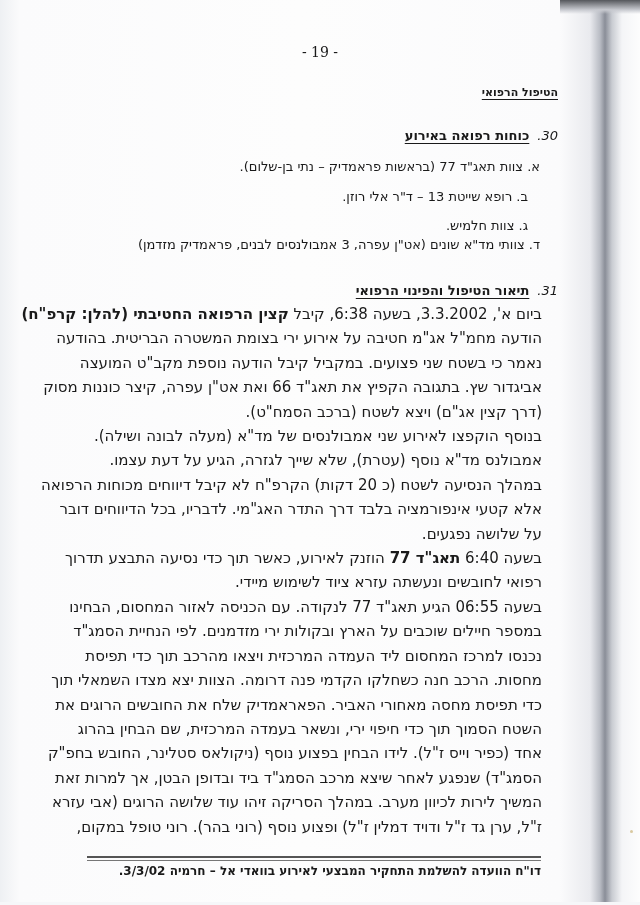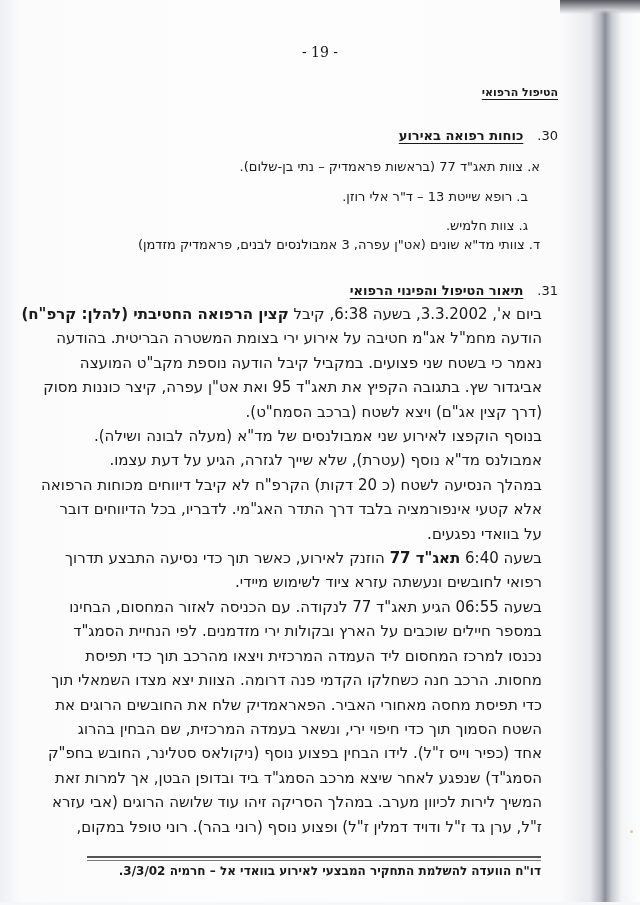--- a/index.html
+++ b/index.html
@@ -47,21 +47,21 @@
     font-weight: bold;
     text-decoration: underline;
     text-underline-offset: 3px;
   }
   .item {
     position: absolute;
     right: 82px;
     font-size: 13px;
     white-space: nowrap;
   }
-  .item .num { margin-left: 14px; }
+  .item .num { margin-left: 8px; font-style: italic; }
   .item .heading { font-weight: bold; text-decoration: underline; text-underline-offset: 3px; }
   .sub {
     position: absolute;
     font-size: 13px;
     white-space: nowrap;
   }
   .para {
     position: absolute;
     right: 98px;
     width: 448px;
@@ -115,27 +115,27 @@
     <div class="sub" style="right:100px; top:237px;">ד. צוותי מד"א שונים (אט"ן עפרה, 3 אמבולנסים לבנים, פראמדיק מזדמן)</div>
 
     <div class="item" style="top:283px;">
       <span class="num">31.</span><span class="heading">תיאור הטיפול והפינוי הרפואי</span>
     </div>
 
     <div class="para" style="top:302px;">
       <span class="line"><span>ביום א', 3.3.2002, בשעה 6:38, קיבל </span><b>קצין הרפואה החטיבתי (להלן: קרפ"ח)</b></span>
       <span class="line">הודעה מחמ"ל אג"מ חטיבה על אירוע ירי בצומת המשטרה הבריטית. בהודעה</span>
       <span class="line">נאמר כי בשטח שני פצועים. במקביל קיבל הודעה נוספת מקב"ט המועצה</span>
-      <span class="line">אביגדור שץ. בתגובה הקפיץ את תאג"ד 95 ואת אט"ן עפרה, קיצר כוננות מסוק</span>
+      <span class="line">אביגדור שץ. בתגובה הקפיץ את תאג"ד 66 ואת אט"ן עפרה, קיצר כוננות מסוק</span>
       <span class="line last">(דרך קצין אג"ם) ויצא לשטח (ברכב הסמח"ט).</span>
       <span class="line">בנוסף הוקפצו לאירוע שני אמבולנסים של מד"א (מעלה לבונה ושילה).</span>
       <span class="line last">אמבולנס מד"א נוסף (עטרת), שלא שייך לגזרה, הגיע על דעת עצמו.</span>
       <span class="line">במהלך הנסיעה לשטח (כ 20 דקות) הקרפ"ח לא קיבל דיווחים מכוחות הרפואה</span>
       <span class="line">אלא קטעי אינפורמציה בלבד דרך התדר האג"מי. לדבריו, בכל הדיווחים דובר</span>
-      <span class="line last">על בוואדי נפגעים.</span>
+      <span class="line last">על שלושה נפגעים.</span>
       <span class="line"><span>בשעה 6:40 </span><b>תאג"ד 77</b><span> הוזנק לאירוע, כאשר תוך כדי נסיעה התבצע תדרוך</span></span>
       <span class="line last">רפואי לחובשים ונעשתה עזרא ציוד לשימוש מיידי.</span>
       <span class="line">בשעה 06:55 הגיע תאג"ד 77 לנקודה. עם הכניסה לאזור המחסום, הבחינו</span>
       <span class="line">במספר חיילים שוכבים על הארץ ובקולות ירי מזדמנים. לפי הנחיית הסמג"ד</span>
       <span class="line">נכנסו למרכז המחסום ליד העמדה המרכזית ויצאו מהרכב תוך כדי תפיסת</span>
       <span class="line">מחסות. הרכב חנה כשחלקו הקדמי פנה דרומה. הצוות יצא מצדו השמאלי תוך</span>
       <span class="line">כדי תפיסת מחסה מאחורי האביר. הפאראמדיק שלח את החובשים הרוגים את</span>
       <span class="line">השטח הסמוך תוך כדי חיפוי ירי, ונשאר בעמדה המרכזית, שם הבחין בהרוג</span>
       <span class="line">אחד (כפיר וייס ז"ל). לידו הבחין בפצוע נוסף (ניקולאס סטלינר, החובש בחפ"ק</span>
       <span class="line">הסמג"ד) שנפגע לאחר שיצא מרכב הסמג"ד ביד ובדופן הבטן, אך למרות זאת</span>

